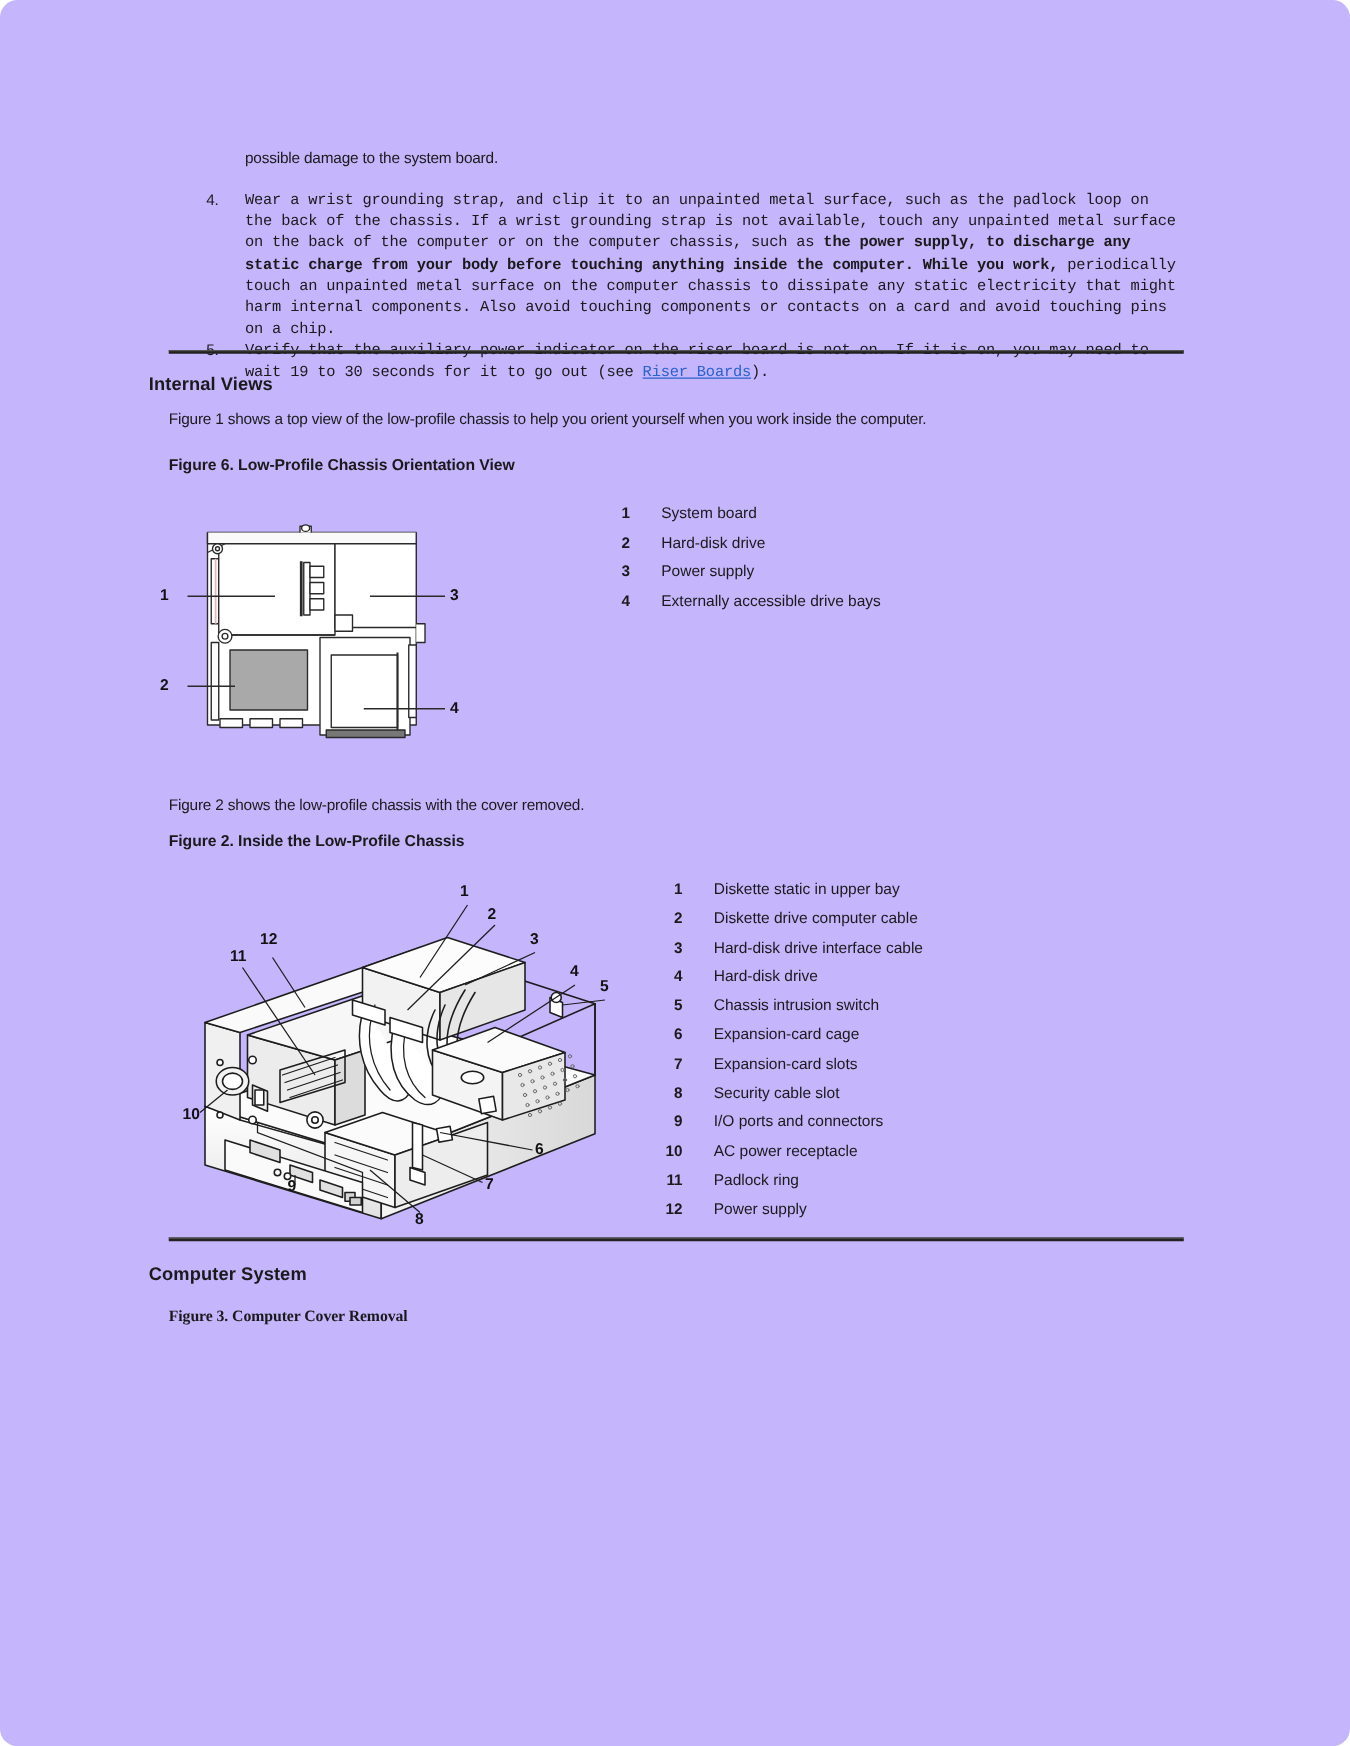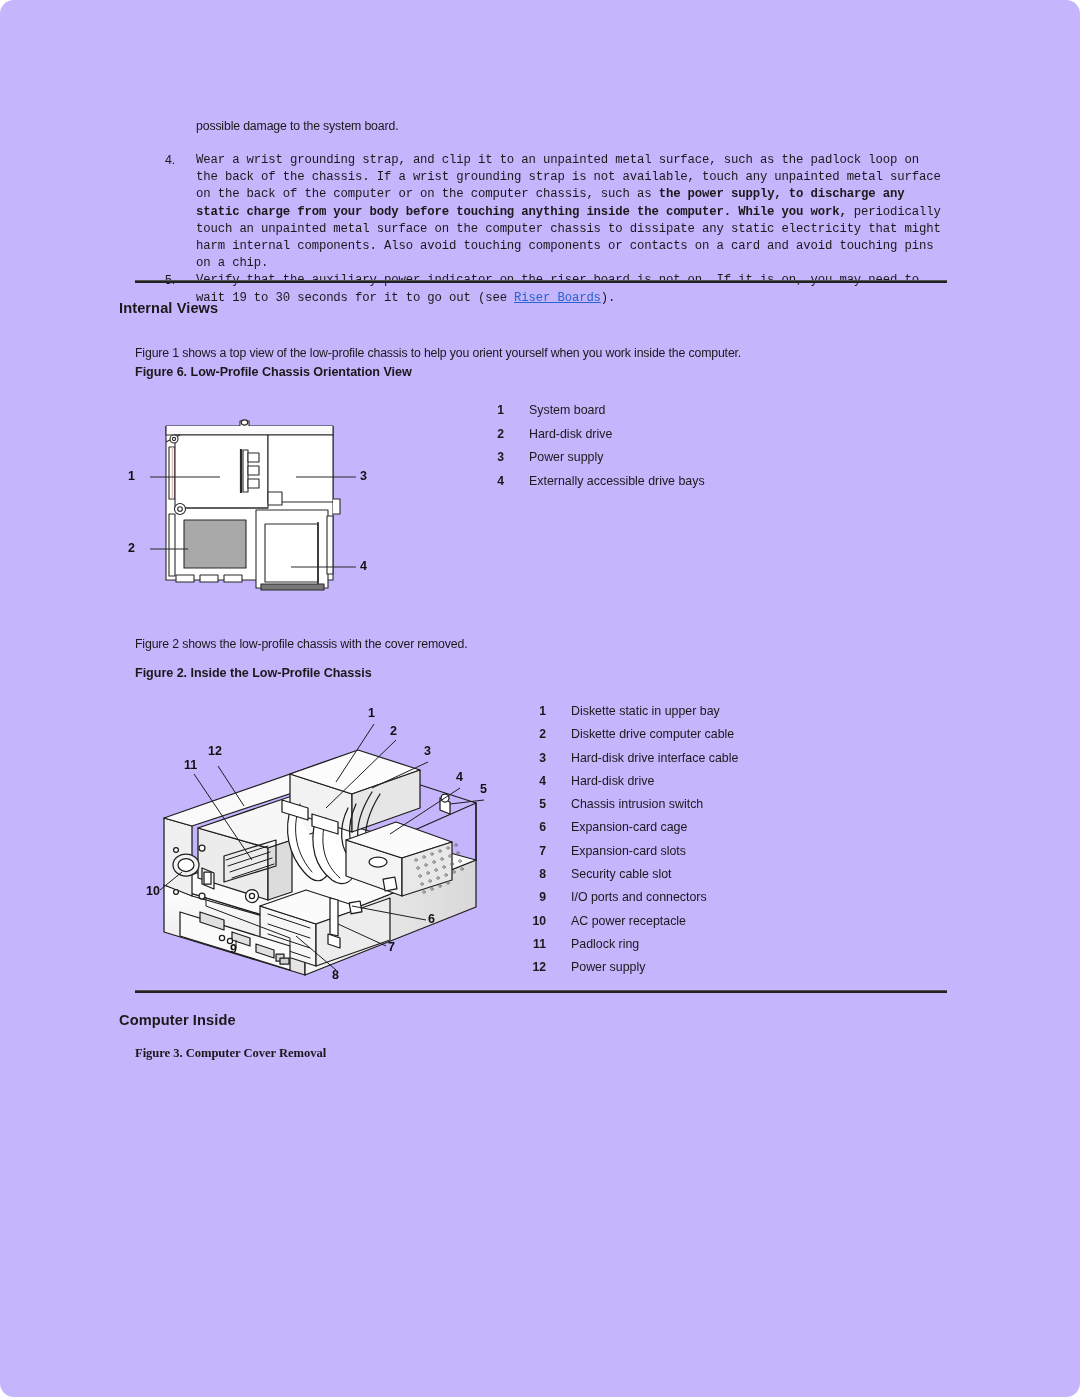--- a/index.html
+++ b/index.html
@@ -92,21 +92,21 @@
   }
   .sec-internal { top: 300px; }
   .sec-cover { top: 1012px; }
 
   .para {
     position: absolute;
     left: 135px;
     font-size: 12.3px;
     letter-spacing: -0.15px;
   }
-  .para-fig1 { top: 346px; }
+  .para-fig1 { top: 328px; }
   .para-fig2 { top: 637px; }
 
   h3.figcap {
     position: absolute;
     margin: 0;
     left: 135px;
     font-size: 12.6px;
     font-weight: bold;
     letter-spacing: -0.05px;
   }
@@ -491,16 +491,16 @@
       <span class="llabel">Padlock ring</span>
     </div>
     <div class="legend-row">
       <span class="lnum">12</span>
       <span class="llabel">Power supply</span>
     </div>
   </div>
 
   <div class="hr hr-bottom"></div>
 
-  <h2 class="sec sec-cover">Computer Inside</h2>
+  <h2 class="sec sec-cover">Computer System</h2>
   <h3 class="figcap cap-fig3">Figure 3. Computer Cover Removal</h3>
 
 </div>
 
 </body></html>

